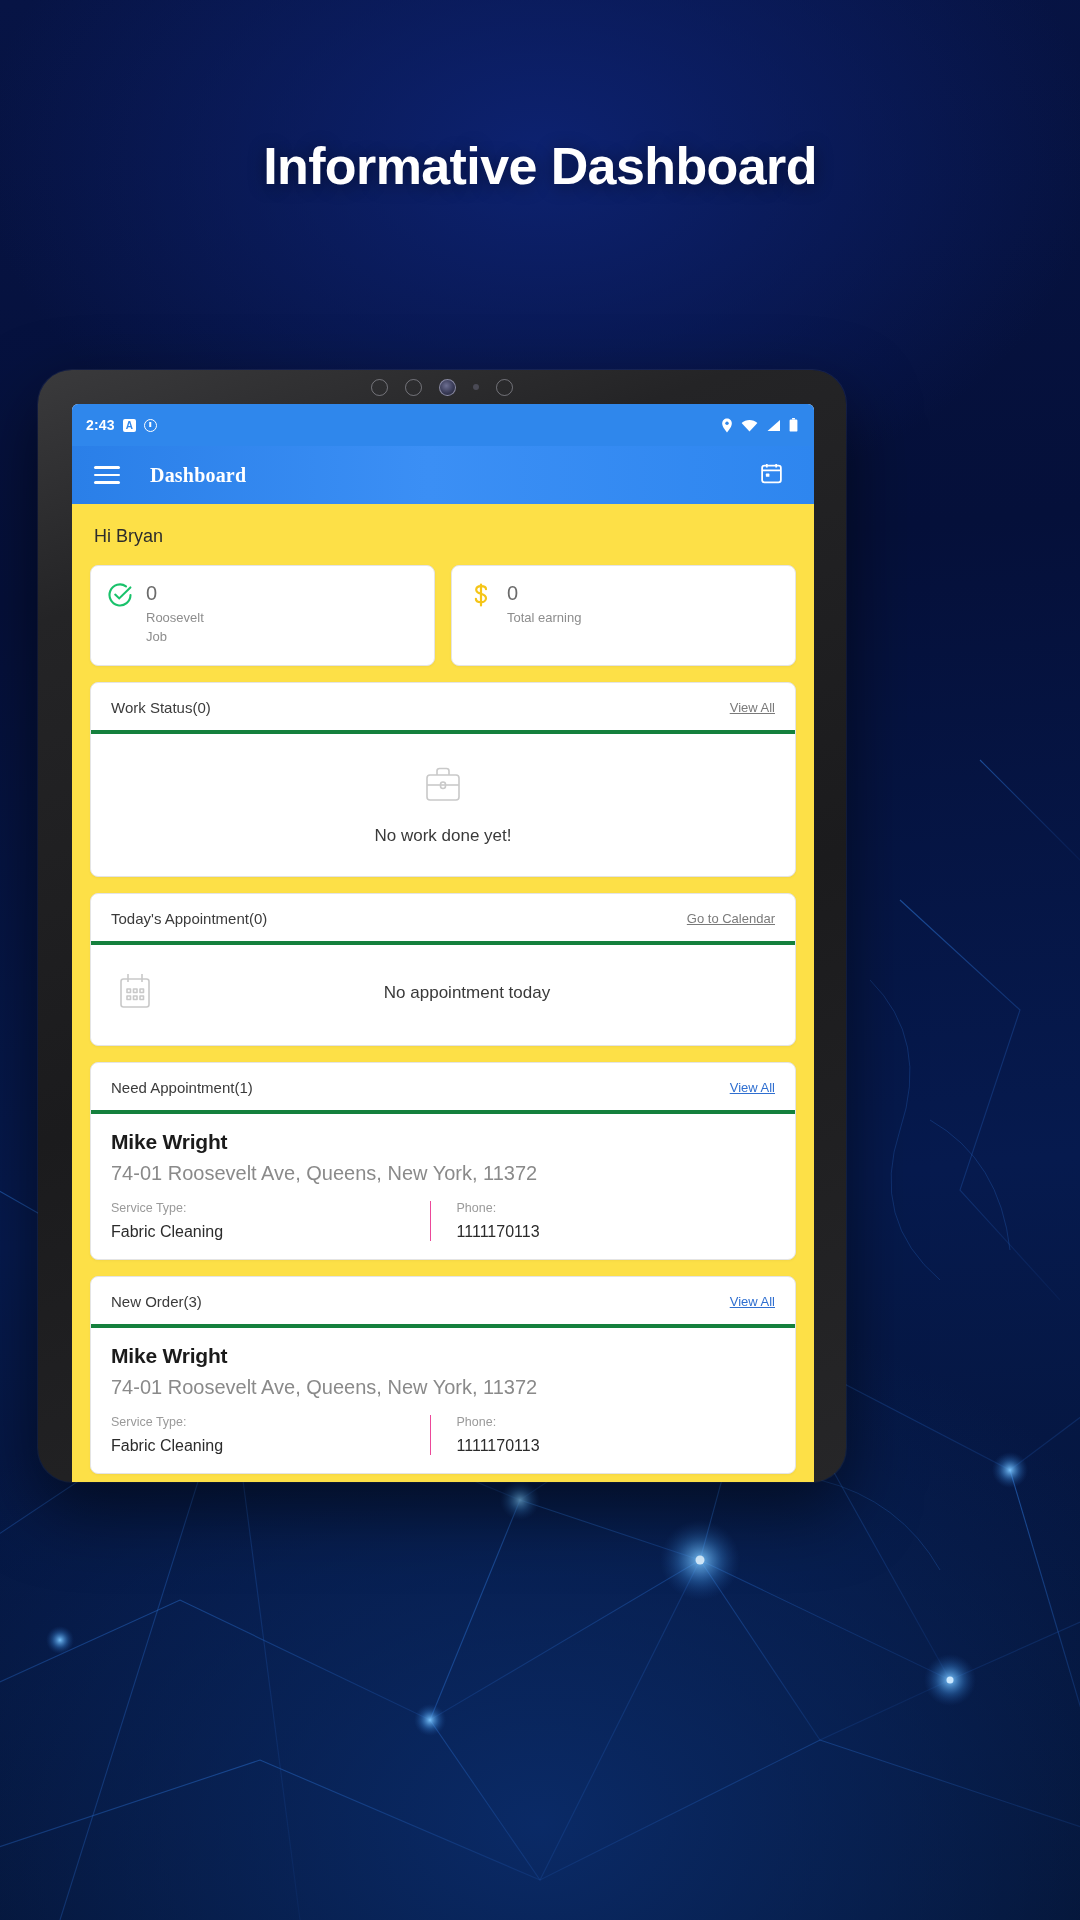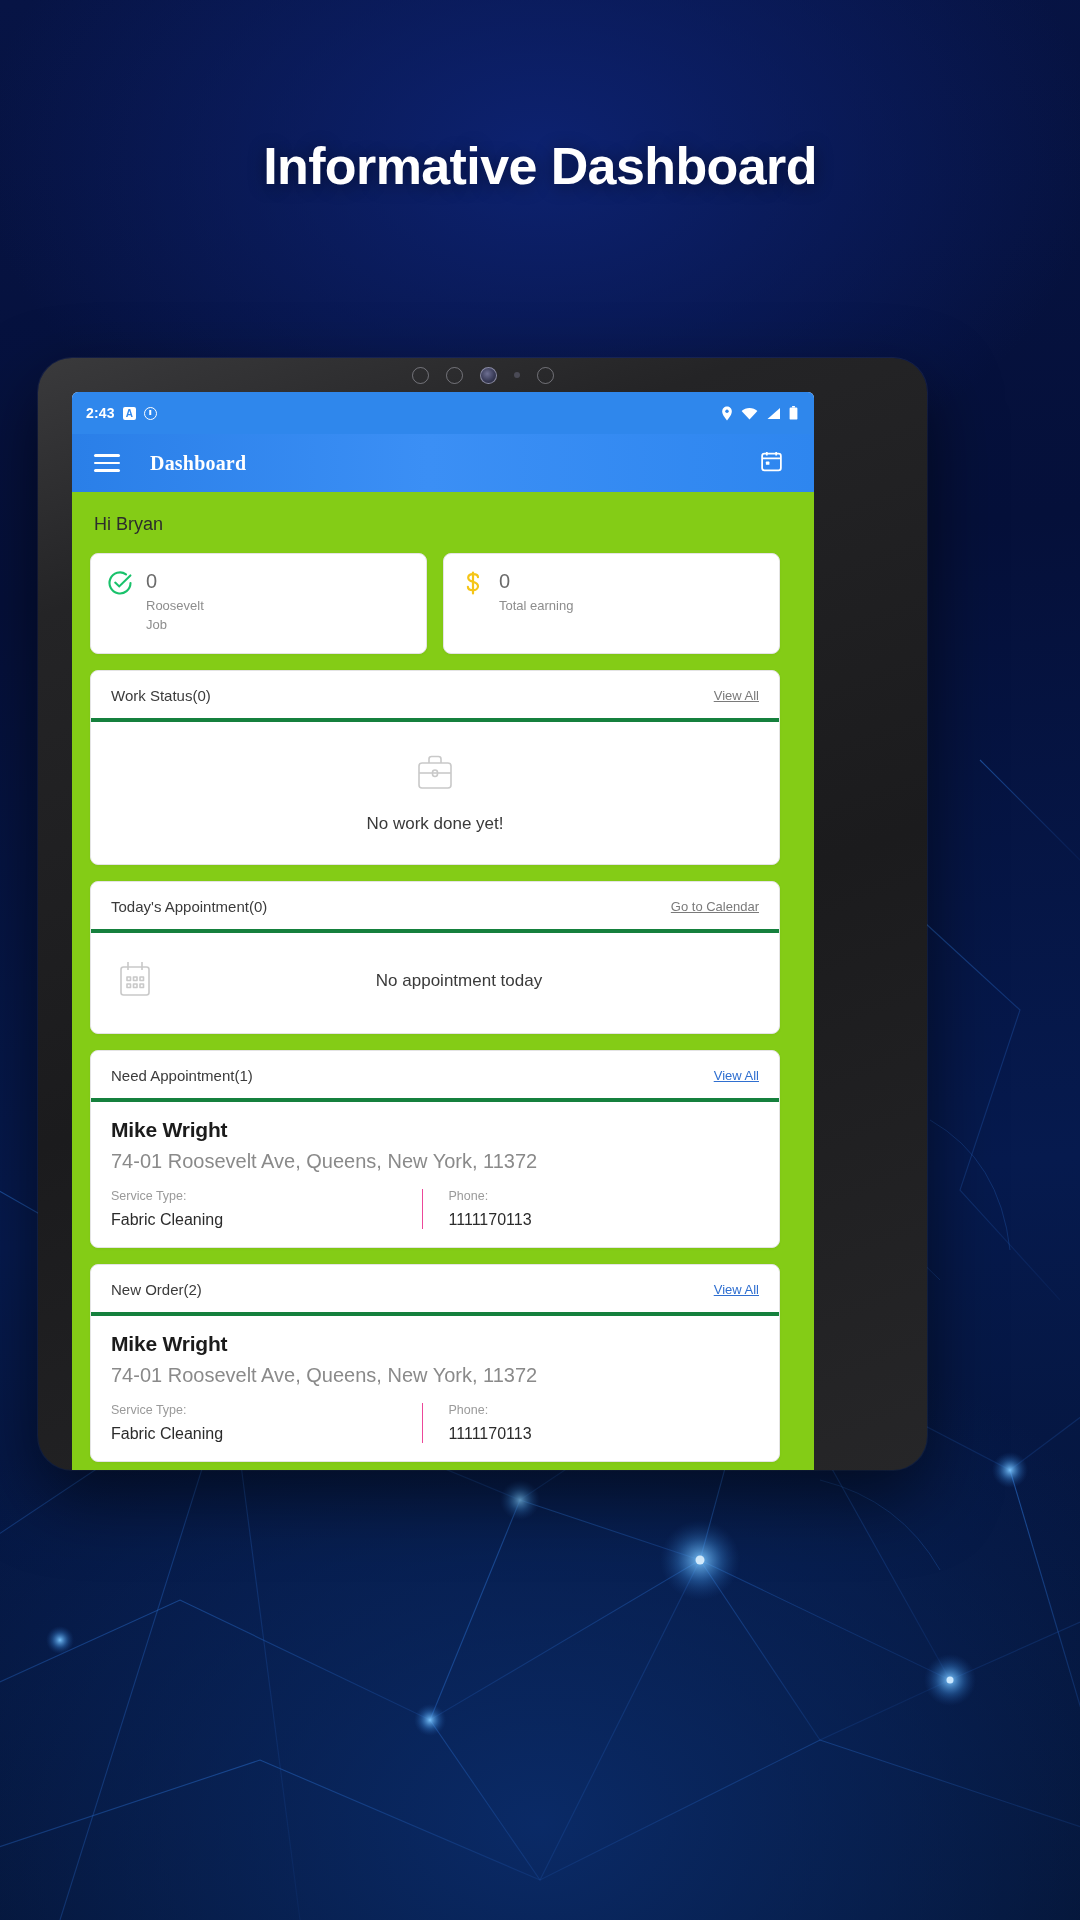--- a/index.html
+++ b/index.html
@@ -24,22 +24,22 @@
   .headline {
     position: absolute; top: 136px; left: 0; width: 100%;
     text-align: center; z-index: 3;
     color: #ffffff;
     font-size: 52px; font-weight: bold; letter-spacing: -0.6px;
     text-shadow: 0 2px 18px rgba(0,0,0,0.45);
   }
 
   
   .tablet {
-    position: absolute; left: 38px; top: 358px;
-    width: 889px; height: 1112px;
+    position: absolute; left: 38px; top: 370px;
+    width: 808px; height: 1112px;
     background: linear-gradient(160deg, #3a3a3c 0%, #242426 18%, #1b1b1d 55%, #262628 100%);
     border-radius: 34px;
     box-shadow: 0 28px 70px rgba(0,0,0,0.55), 0 0 0 1px rgba(255,255,255,0.07);
     z-index: 4;
     padding: 34px 34px 0 34px;
   }
   .bezel-top {
     position: absolute; left: 0; top: 0; width: 100%; height: 34px;
     display: flex; align-items: center; justify-content: center; gap: 17px;
   }
@@ -94,23 +94,23 @@
   }
   .hamburger { width: 26px; display: flex; flex-direction: column; gap: 5px; cursor: pointer; }
   .hamburger i { display: block; height: 2.5px; background: #ffffff; border-radius: 2px; }
   .appbar-title { margin-left: 30px; font-size: 20px; font-weight: bold; letter-spacing: .2px; }
   .appbar-spacer { flex: 1; }
   .appbar-action { cursor: pointer; }
 
   
   .content {
     height: calc(1078px - 42px - 58px);
-    background: #84cc16;
+    background: #fde047;
     overflow: hidden;
-    padding: 0 16px 0 0;
+    padding: 0 0 0 0;
   }
   .greeting {
     font-size: 18px; color: #2c2c2c; padding: 22px 0 0 22px;
   }
 
   .card {
     background: #ffffff;
     border: 1px solid #e4e4e4;
     border-radius: 8px;
     margin: 0 18px 16px 18px;
@@ -363,21 +363,21 @@
             <div class="job-col right">
               <div class="job-col-label">Phone:</div>
               <div class="job-col-value">1111170113</div>
             </div>
           </div>
         </div>
       </div>
 
       <div class="card">
         <div class="card-head">
-          <span class="card-title">New Order(2)</span>
+          <span class="card-title">New Order(3)</span>
           <span class="card-link blue">View All</span>
         </div>
         <div class="job-body">
           <div class="job-name">Mike Wright</div>
           <div class="job-addr">74-01 Roosevelt Ave, Queens, New York, 11372</div>
           <div class="job-cols">
             <div class="job-col">
               <div class="job-col-label">Service Type:</div>
               <div class="job-col-value">Fabric Cleaning</div>
             </div>

